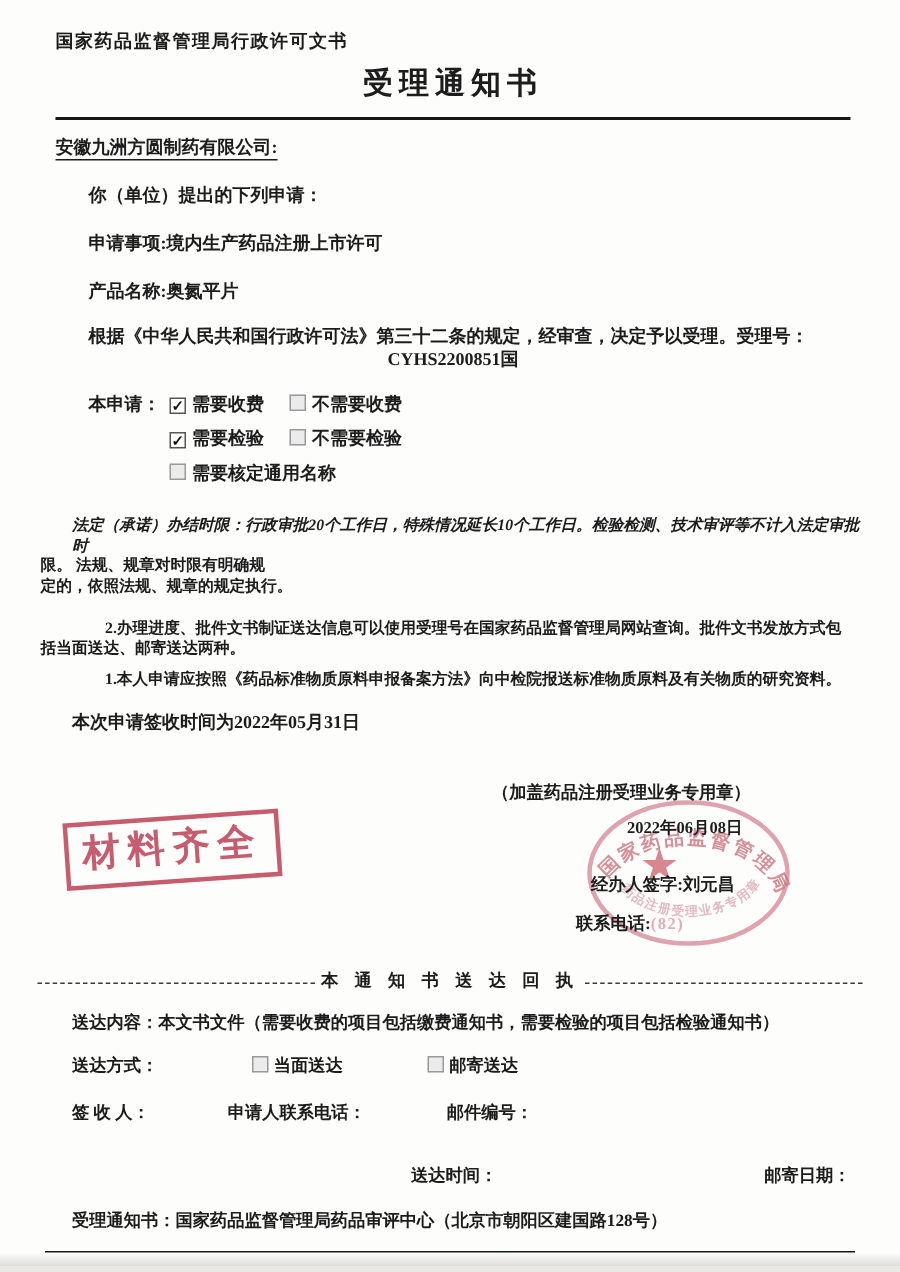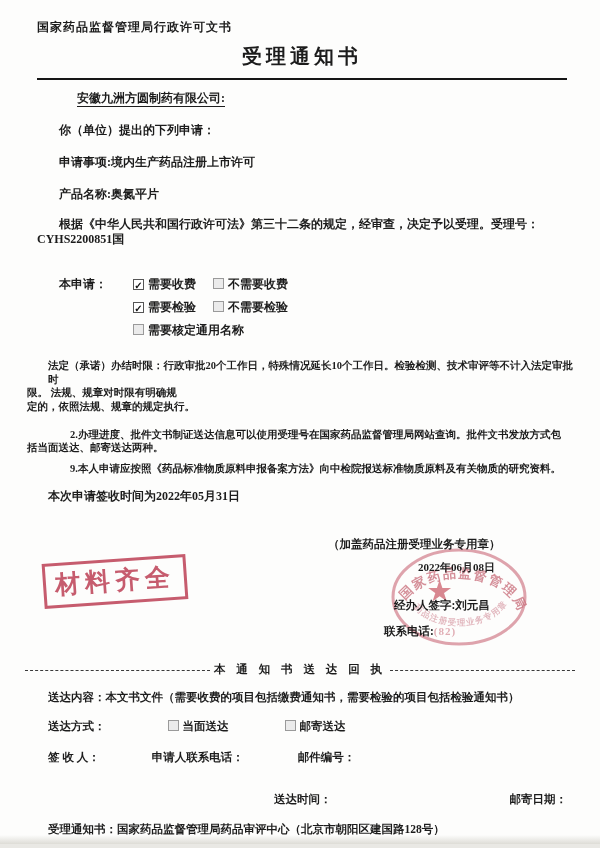--- a/index.html
+++ b/index.html
@@ -11,38 +11,38 @@
     box-sizing:border-box;
   }
   .page::after{content:"";position:absolute;left:0;right:0;bottom:0;height:9px;
     background:linear-gradient(#fdfdfc,#dddcd6);pointer-events:none;}
   .content{padding:20px 33px 0 37px;}
   .letterhead{font-family:"Liberation Sans","DejaVu Sans",sans-serif;font-size:12px;letter-spacing:1px;}
   .title{font-family:"Liberation Sans","DejaVu Sans",sans-serif;text-align:center;
     font-size:20px;letter-spacing:4px;margin-top:9px;}
   .rule{border-top:2px solid #161616;margin-top:9px;}
   .recipient{margin-top:11px;}
-  .recipient span{border-bottom:1px solid #1c1c1c;padding-bottom:1px;margin-left:40px;}
+  .recipient span{border-bottom:1px solid #1c1c1c;padding-bottom:1px;}
   .ln{margin-top:0;}
   .intro{margin-top:17px;padding-left:22px;}
   .item{margin-top:17px;padding-left:22px;}
   .accept{margin-top:15px;}
   .accept .l1{padding-left:22px;}
-  .accept .l2{padding-left:0;}
-  .apply-block{margin-top:30px;display:flex;padding-left:22px;gap:20px;}
+  .accept .l2{padding-left:0;text-align:center;}
+  .apply-block{margin-top:15px;display:flex;padding-left:22px;}
   .apply-rows{margin-left:6px;}
   .apply-row{margin-bottom:8px;white-space:nowrap;}
   .opt{margin-right:14px;}
   .cb{display:inline-block;width:11px;height:11px;border:1px solid #9a9a9a;background:#ebebeb;
       vertical-align:-1px;margin-right:4px;line-height:11px;font-size:10px;text-align:center;
       color:transparent;box-sizing:border-box;}
   .cb.checked{background:#fff;border-color:#555;color:#111;}
   .small-block{font-size:10.5px;line-height:1.3;margin-left:-10px;margin-right:-6px;}
   .timelimit{margin-top:13px;}
-  .timelimit .l1{padding-left:21px;}
+  .timelimit .l1{padding-left:21px;font-style:italic;}
   .notes{margin-top:14px;}
   .notes .n1{padding-left:21px;margin-bottom:7px;}
   .notes .n2a{padding-left:43px;}
   .notes .n2b{padding-left:0;margin-bottom:7px;}
   .notes .n3{padding-left:43px;}
   .signtime{margin-top:14px;padding-left:11px;}
   .seal-area{position:relative;height:158px;}
   .seal-caption{position:absolute;left:291px;top:33px;font-size:11.5px;white-space:nowrap;}
   .seal-svg{position:absolute;left:346px;top:38px;}
   .seal-date{position:absolute;left:369px;top:57px;font-size:11px;white-space:nowrap;padding-left:12px;}
@@ -113,21 +113,21 @@
 
     <div class="small-block timelimit">
       <div class="l1">法定（承诺）办结时限：行政审批20个工作日，特殊情况延长10个工作日。检验检测、技术审评等不计入法定审批时</div>
       <div>限。 法规、规章对时限有明确规</div>
       <div>定的，依照法规、规章的规定执行。</div>
     </div>
 
     <div class="small-block notes">
       <div class="n2a">2.办理进度、批件文书制证送达信息可以使用受理号在国家药品监督管理局网站查询。批件文书发放方式包</div>
       <div class="n2b">括当面送达、邮寄送达两种。</div>
-      <div class="n3">9.本人申请应按照《药品标准物质原料申报备案方法》向中检院报送标准物质原料及有关物质的研究资料。</div>
+      <div class="n3">1.本人申请应按照《药品标准物质原料申报备案方法》向中检院报送标准物质原料及有关物质的研究资料。</div>
     </div>
 
     <div class="signtime">本次申请签收时间为2022年05月31日</div>
 
     <div class="seal-area">
       <svg class="seal-svg" width="152" height="112" viewBox="0 0 152 112">
         <ellipse cx="76" cy="55" rx="66" ry="47" fill="none" stroke="#d8939d" stroke-width="3" opacity="0.85"></ellipse>
         <defs>
           <path id="arcTop" d="M 18,66 A 60,41 0 0 1 134,66" fill="none"></path>
           <path id="arcBot" d="M 26,58 A 52,35 0 0 0 126,58" fill="none"></path>

